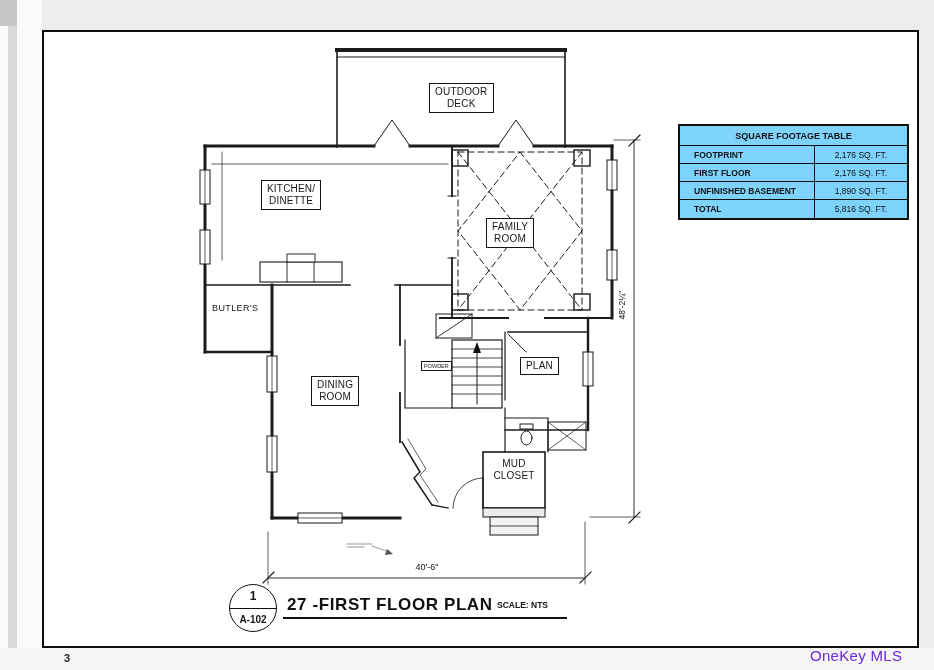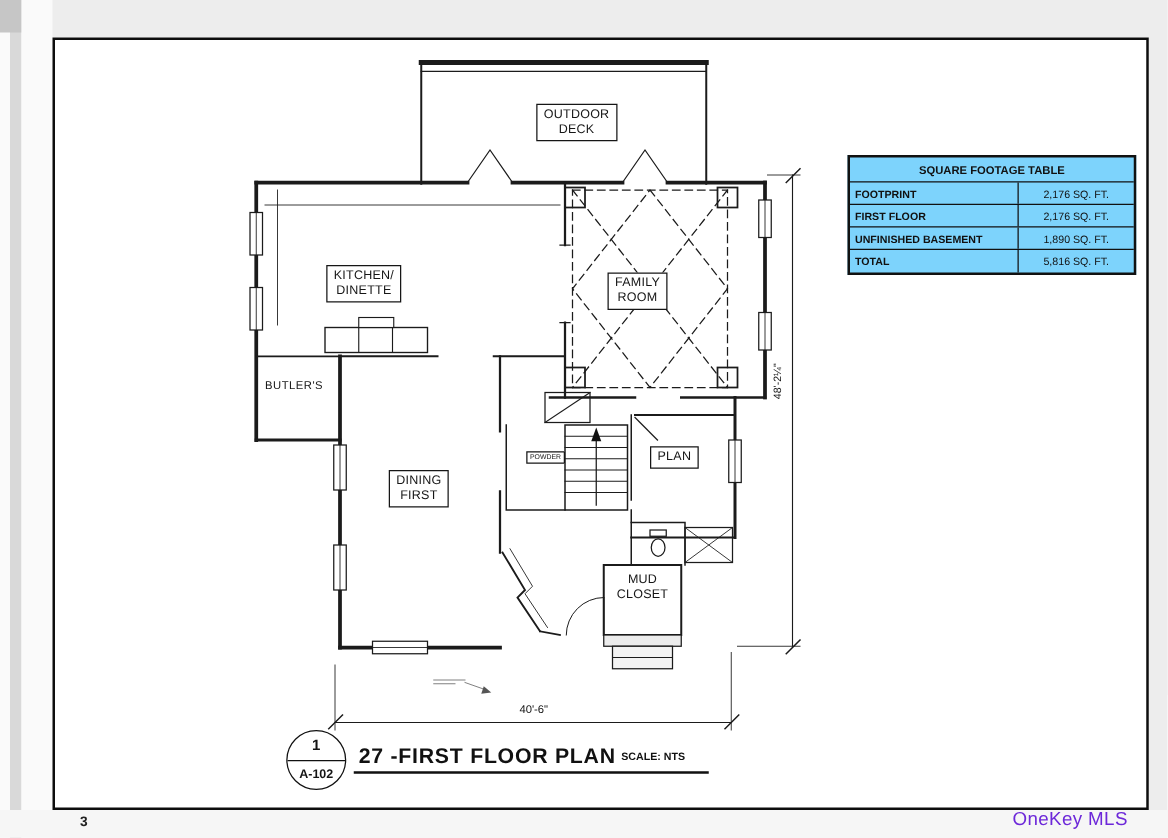--- a/index.html
+++ b/index.html
@@ -34,21 +34,21 @@
   .lbl-mud { font-size:10px; }
 
   
   .sft {
     position:absolute; left:678px; top:124px; width:231px;
     border:2px solid #111; background:#7dd3fc; font-size:8.5px; color:#111;
   }
   .sft-title { text-align:center; font-weight:bold; font-size:9px; padding:5px 0 4px; border-bottom:1px solid #111; }
   .sft-row { display:flex; border-bottom:1px solid #111; height:18px; align-items:stretch; }
   .sft-row:last-child { border-bottom:none; }
-  .sft-label { flex:1; font-weight:bold; padding-left:4px; border-right:1px solid #111; display:flex; align-items:center; }
+  .sft-label { flex:1; font-weight:bold; padding-left:14px; border-right:1px solid #111; display:flex; align-items:center; }
   .sft-value { width:92px; display:flex; align-items:center; justify-content:center; }
 
   
   .detail-bubble {
     position:absolute; left:229px; top:584px; width:48px; height:48px;
     border:1.6px solid #111; border-radius:50%; background:#fff;
     display:flex; flex-direction:column;
   }
   .detail-top { flex:1; display:flex; align-items:center; justify-content:center; font-weight:bold; font-size:12px; border-bottom:1.4px solid #111; }
   .detail-bottom { flex:1; display:flex; align-items:center; justify-content:center; font-weight:bold; font-size:10px; }
@@ -210,27 +210,27 @@
         <path d="M347 544 H372 M347 547 H364" stroke-width="0.6"></path>
         <path d="M372 546 L389 552" stroke-width="0.6"></path>
         <polygon points="387,549 393,554 385,555" fill="#555" stroke="none"></polygon>
       </g>
 
     </g>
   </svg>
 
   <div class="lbl boxed" style="left:429px; top:83px;">OUTDOOR
 DECK</div>
-  <div class="lbl boxed" style="left:261px; top:212px;">KITCHEN/
+  <div class="lbl boxed" style="left:261px; top:180px;">KITCHEN/
 DINETTE</div>
   <div class="lbl boxed" style="left:486px; top:218px;">FAMILY
 ROOM</div>
   <div class="lbl lbl-butlers" style="left:212px; top:303px;">BUTLER'S</div>
   <div class="lbl boxed" style="left:311px; top:376px;">DINING
-FIRST</div>
+ROOM</div>
   <div class="lbl boxed" style="left:520px; top:357px;">PLAN</div>
   <div class="lbl boxed lbl-powder" style="left:421px; top:361px;">POWDER</div>
   <div class="lbl lbl-mud" style="left:487px; top:458px; width:54px;">MUD
 CLOSET</div>
 
   <div class="dim-h">40'-6"</div>
   <div class="dim-v">48'-2¼"</div>
 
   <div class="sft">
     <div class="sft-title">SQUARE FOOTAGE TABLE</div>

